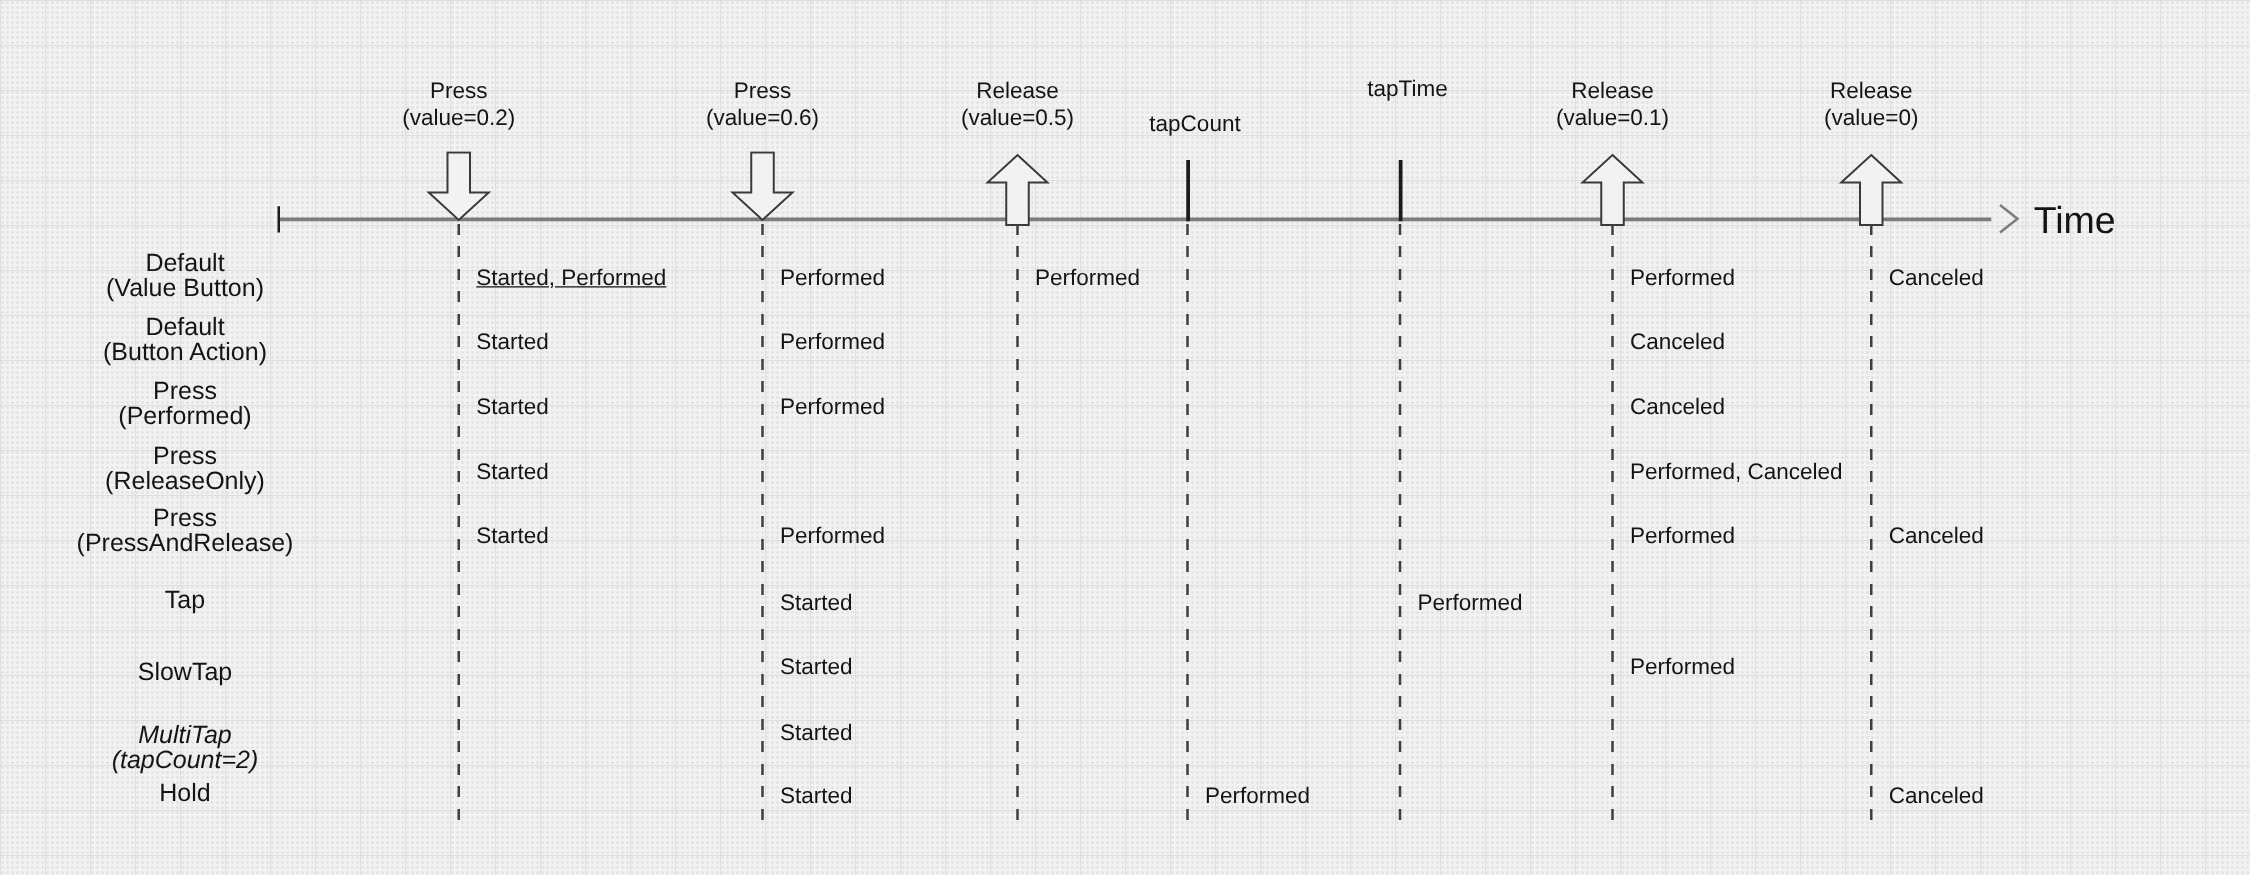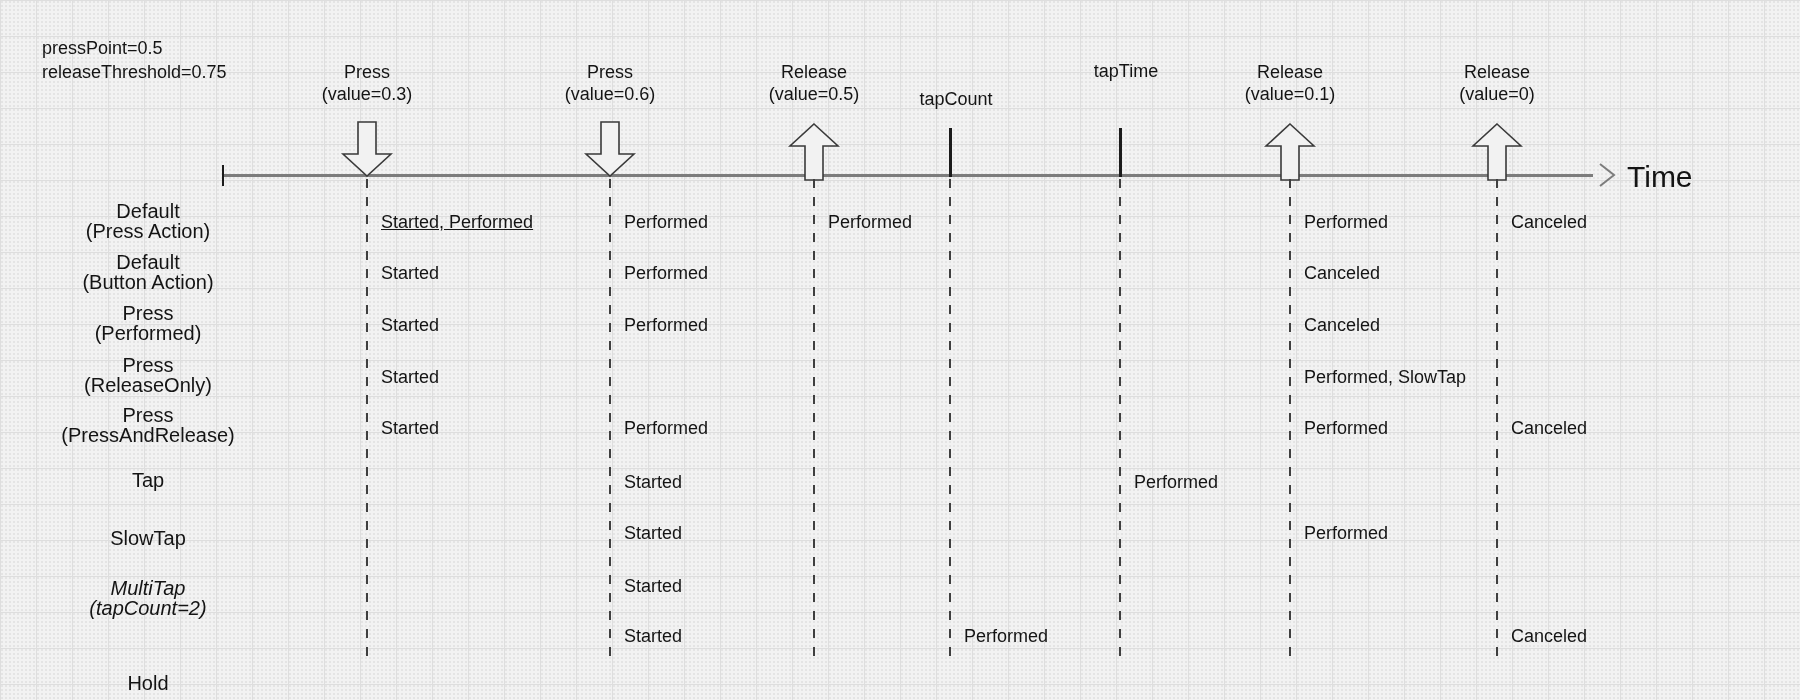--- a/index.html
+++ b/index.html
@@ -27,37 +27,33 @@
   .dash{width:2px;top:179px;height:485px;
         background:repeating-linear-gradient(to bottom,#3f3f3f 0 9px,transparent 9px 18px);}
   .time-label{left:1627px;top:164px;font-size:30px;line-height:26px;}
   svg{display:block;}
 </style>
 </head>
 <body>
 
 <div class="canvas">
 
-  <div class="abs params">
-    <div>pressPoint=0.5</div>
-    <div>releaseThreshold=0.75</div>
-  </div>
 
   <div class="abs axis-line"></div>
   <div class="abs axis-start-tick"></div>
   <div class="abs" style="left:1598px;top:162px;">
     <svg width="18" height="26">
         <path d="M2,2 L16,13 L2,24" fill="none" stroke="#7c7c7c" stroke-width="2"></path>
       </svg>
   </div>
   <div class="abs time-label">Time</div>
 
   <div class="abs event-label" style="left:287px;top:61px;">
     <div>Press</div>
-    <div>(value=0.3)</div>
+    <div>(value=0.2)</div>
   </div>
   <div class="abs event-label" style="left:530px;top:61px;">
     <div>Press</div>
     <div>(value=0.6)</div>
   </div>
   <div class="abs event-label" style="left:734px;top:61px;">
     <div>Release</div>
     <div>(value=0.5)</div>
   </div>
   <div class="abs event-label" style="left:876px;top:88px;">
@@ -106,21 +102,21 @@
   <div class="abs dash" style="left:366px;"></div>
   <div class="abs dash" style="left:609px;"></div>
   <div class="abs dash" style="left:813px;"></div>
   <div class="abs dash" style="left:949px;"></div>
   <div class="abs dash" style="left:1119px;"></div>
   <div class="abs dash" style="left:1289px;"></div>
   <div class="abs dash" style="left:1496px;"></div>
 
   <div class="abs row-label" style="top:201px;">
     <div>Default</div>
-      <div>(Press Action)</div>
+      <div>(Value Button)</div>
   </div>
   <div class="abs row-label" style="top:252px;">
     <div>Default</div>
       <div>(Button Action)</div>
   </div>
   <div class="abs row-label" style="top:303px;">
     <div>Press</div>
       <div>(Performed)</div>
   </div>
   <div class="abs row-label" style="top:355px;">
@@ -134,40 +130,40 @@
   <div class="abs row-label" style="top:470px;">
     <div>Tap</div>
   </div>
   <div class="abs row-label" style="top:528px;">
     <div>SlowTap</div>
   </div>
   <div class="abs row-label" style="top:578px;font-style:italic;">
     <div>MultiTap</div>
       <div>(tapCount=2)</div>
   </div>
-  <div class="abs row-label" style="top:625px;margin-top:48px;">
+  <div class="abs row-label" style="top:625px;">
     <div>Hold</div>
   </div>
 
   <div class="abs cell" style="left:381px;top:211px;text-decoration:underline;">Started, Performed</div>
   <div class="abs cell" style="left:624px;top:211px;">Performed</div>
   <div class="abs cell" style="left:828px;top:211px;">Performed</div>
   <div class="abs cell" style="left:1304px;top:211px;">Performed</div>
   <div class="abs cell" style="left:1511px;top:211px;">Canceled</div>
 
   <div class="abs cell" style="left:381px;top:262px;">Started</div>
   <div class="abs cell" style="left:624px;top:262px;">Performed</div>
   <div class="abs cell" style="left:1304px;top:262px;">Canceled</div>
 
   <div class="abs cell" style="left:381px;top:314px;">Started</div>
   <div class="abs cell" style="left:624px;top:314px;">Performed</div>
   <div class="abs cell" style="left:1304px;top:314px;">Canceled</div>
 
   <div class="abs cell" style="left:381px;top:366px;">Started</div>
-  <div class="abs cell" style="left:1304px;top:366px;">Performed, SlowTap</div>
+  <div class="abs cell" style="left:1304px;top:366px;">Performed, Canceled</div>
 
   <div class="abs cell" style="left:381px;top:417px;">Started</div>
   <div class="abs cell" style="left:624px;top:417px;">Performed</div>
   <div class="abs cell" style="left:1304px;top:417px;">Performed</div>
   <div class="abs cell" style="left:1511px;top:417px;">Canceled</div>
 
   <div class="abs cell" style="left:624px;top:471px;">Started</div>
   <div class="abs cell" style="left:1134px;top:471px;">Performed</div>
 
   <div class="abs cell" style="left:624px;top:522px;">Started</div>

